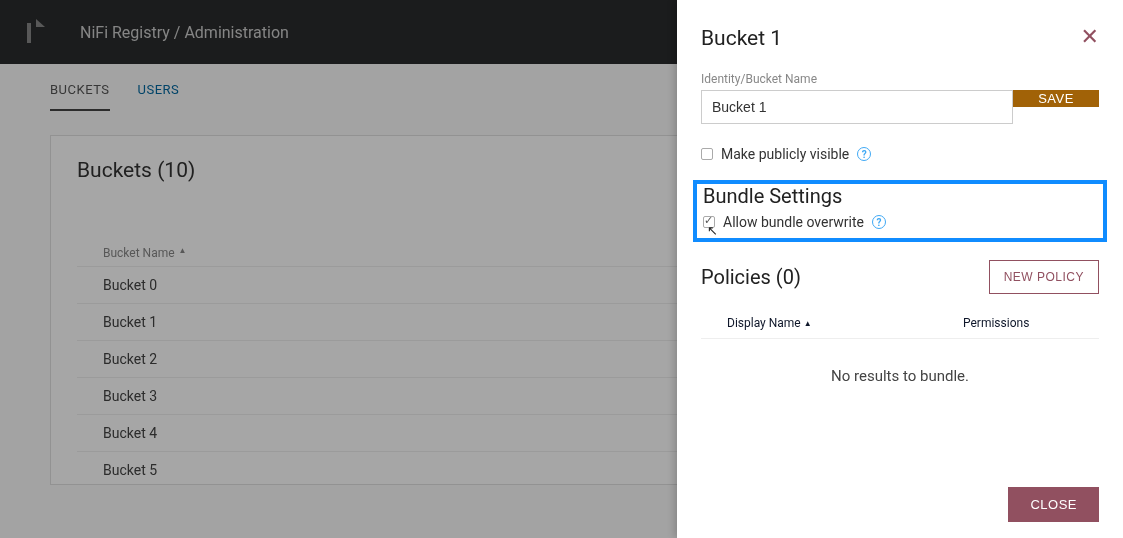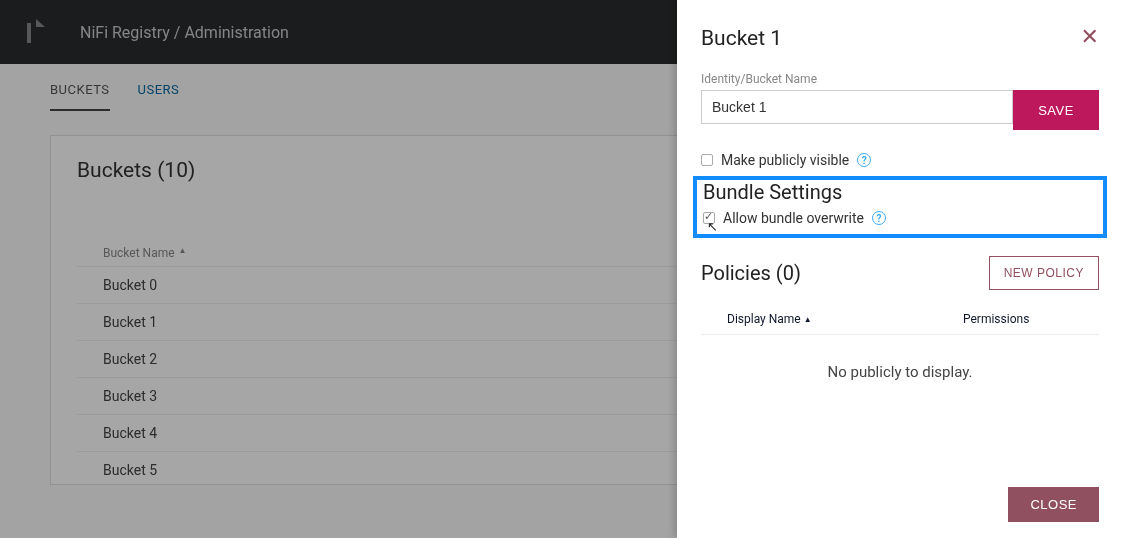--- a/index.html
+++ b/index.html
@@ -156,35 +156,35 @@
     .text-input {
       flex: 1;
       height: 34px;
       border: 1px solid #ccc;
       padding: 0 10px;
       font-size: 14px;
       color: #333;
     }
     .save-btn {
       width: 86px;
-      height: 40px;
+      height: 17px;
       border: none;
-      background: #be185d;
+      background: #a16207;
       color: #fff;
       font-size: 13px;
       letter-spacing: 0.5px;
       cursor: pointer;
     }
     .checkbox-row {
       display: flex;
       align-items: center;
       gap: 8px;
       font-size: 14px;
       color: #333;
-      margin-bottom: 8px;
+      margin-bottom: 18px;
     }
     .checkbox-box {
       width: 12px;
       height: 12px;
       border: 1px solid #aaa;
       border-radius: 2px;
       display: inline-block;
       position: relative;
     }
     .checkbox-box.checked::after {
@@ -345,18 +345,18 @@
   </div>
 
   <div class="policy-table-header">
     <div class="phdr-display">
       <span>Display Name</span>
       <span class="sort-caret">▲</span>
     </div>
     <div class="phdr-perm">Permissions</div>
   </div>
 
-  <div class="no-results">No publicly to display.</div>
+  <div class="no-results">No results to bundle.</div>
 
   <div class="drawer-footer">
     <button class="close-btn">CLOSE</button>
   </div>
 </div>
 
 </body></html>

